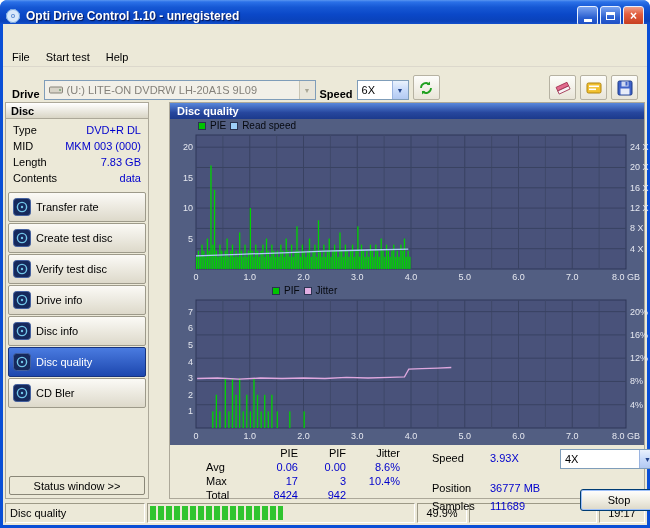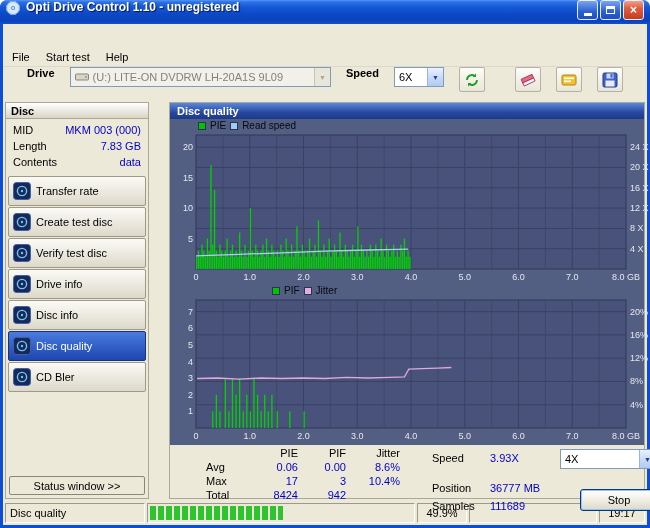--- a/index.html
+++ b/index.html
@@ -1,34 +1,34 @@
 <!DOCTYPE html>
 <html><head>
 <meta charset="utf-8">
 <style>
   html,body{margin:0;padding:0;background:#fff;}
   *{box-sizing:border-box;}
   .window{width:650px;height:528px;background:#0a4fd6;padding:0 3px 3px;border-radius:8px 8px 0 0;
           font-family:"Liberation Sans",sans-serif;font-size:11px;color:#000;display:flex;flex-direction:column;}
   
-  .titlebar{height:24px;margin:0 -3px;padding:0 6px 0 5px;border-radius:7px 7px 0 0;display:flex;align-items:flex-start;gap:5px;
+  .titlebar{height:24px;margin:0 -3px;padding:8px 6px 0 5px;border-radius:7px 7px 0 0;display:flex;align-items:center;gap:5px;
     background:linear-gradient(180deg,#5a96f0 0%,#2b71e8 8%,#1658d4 30%,#0b48c8 60%,#0a42ba 88%,#1450cc 100%);}
   .title{flex:1;color:#fff;font-weight:bold;font-size:12px;text-shadow:1px 1px 1px rgba(0,0,40,.75);white-space:nowrap;overflow:hidden;}
   .winbtns{display:flex;gap:2px;}
   .wbtn{width:21px;height:20px;border-radius:3px;border:1px solid #e8f0ff;display:flex;align-items:center;justify-content:center;
         color:#fff;font-weight:bold;font-size:12px;line-height:1;}
   .wbtn.min,.wbtn.max{background:linear-gradient(180deg,#7ba4f0,#2b5fd0 60%,#1c4ec4);}
   .wbtn.close{background:linear-gradient(180deg,#f0a08a,#e25d3e 40%,#c43c1e);}
   .glyph-min{display:block;width:8px;height:3px;background:#fff;margin-top:9px;}
   .glyph-max{display:block;width:9px;height:8px;border:1px solid #fff;border-top-width:3px;}
   
   .frame{flex:1;min-height:0;background:#ece9d8;display:flex;flex-direction:column;}
   .menubar{height:19px;display:flex;align-items:center;padding-left:1px;border-bottom:1px solid #dcd8cc;margin-top:24px;}
   .menu-item{padding:2px 8px;cursor:default;}
-  .toolbar{height:33px;display:flex;align-items:flex-start;gap:15px;padding:0 24px;}
+  .toolbar{height:33px;display:flex;align-items:flex-end;gap:4px;padding:0 9px;}
   .tb-label{font-weight:bold;}
   .combo{height:20px;background:#fff;border:1px solid #7f9db9;display:flex;align-items:stretch;}
   .combo-text{flex:1;display:flex;align-items:center;padding:0 4px;white-space:nowrap;overflow:hidden;}
   .combo-arrow{width:16px;display:flex;align-items:center;justify-content:center;font-size:7px;color:#24458c;
     background:linear-gradient(180deg,#eaf2fd,#c9dbfa 50%,#b2c9f2);border-left:1px solid #9ab4e0;}
   .drive-combo{width:272px;background:#f2f0e8;color:#84817a;}
   .drive-combo .combo-arrow{background:#e8e5da;color:#a9a696;border-left-color:#c9c5b4;}
   .drive-combo .combo-text{gap:4px;}
   .speed-combo{width:52px;}
   .tool-btn{width:27px;height:25px;padding:0;display:flex;align-items:center;justify-content:center;
@@ -182,20 +182,24 @@
             </svg>
         </span>
       </button>
     </div>
 
     <div class="content">
 
       <div class="left-panel">
         <div class="panel-header">Disc</div>
         <div class="disc-info">
+          <div class="info-row">
+              <span>Type</span>
+              <span class="info-value">DVD+R DL</span>
+            </div>
           <div class="info-row">
               <span>MID</span>
               <span class="info-value">MKM 003 (000)</span>
             </div>
           <div class="info-row">
               <span>Length</span>
               <span class="info-value">7.83 GB</span>
             </div>
           <div class="info-row">
               <span>Contents</span>

